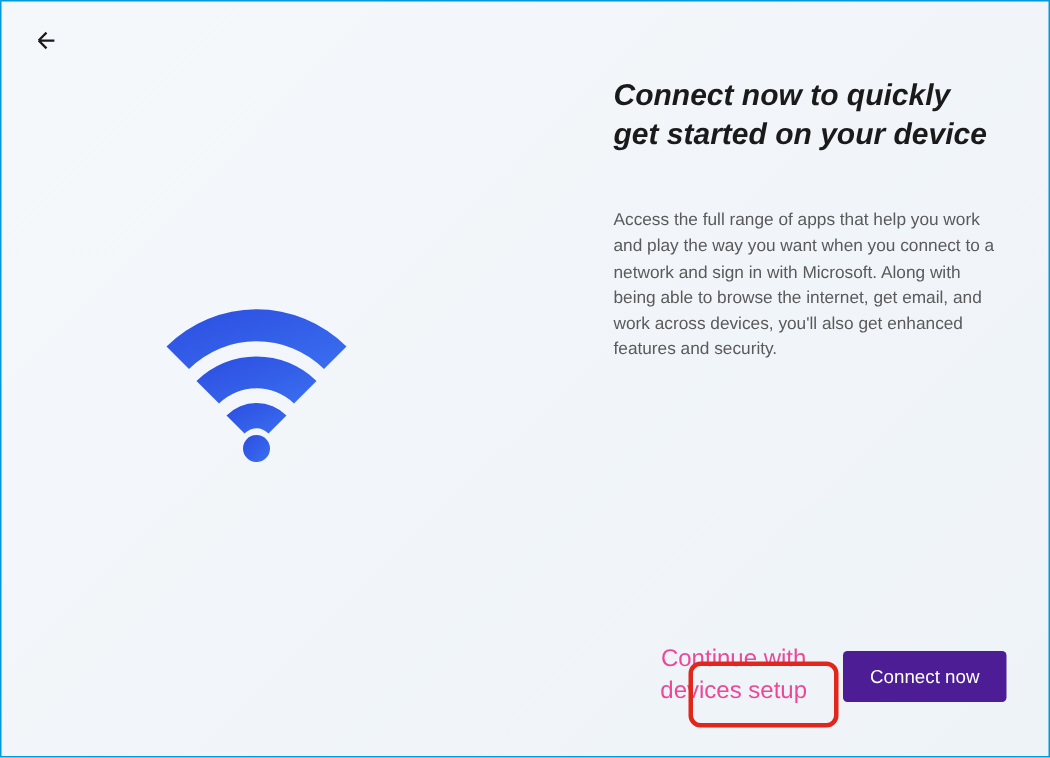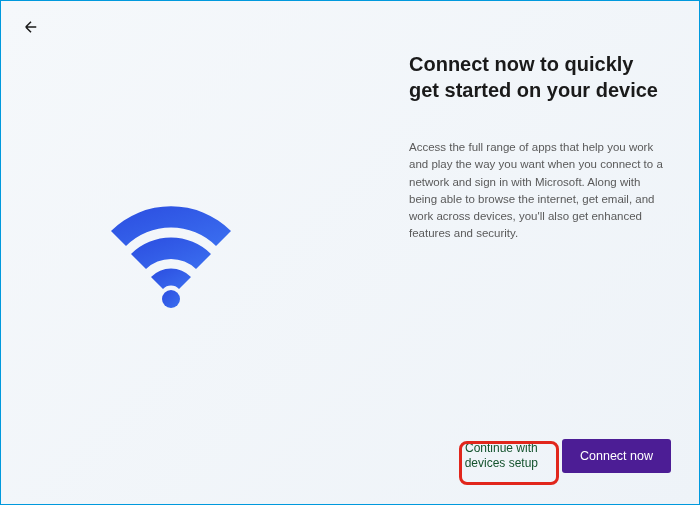--- a/index.html
+++ b/index.html
@@ -36,20 +36,21 @@
       top: 50px;
       left: 408px;
       right: 32px;
     }
     .title {
       font-size: 20px;
       font-weight: 600;
       color: #1a1a1a;
       line-height: 1.3;
       margin-bottom: 14px;
+      font-style: italic;
     }
     .description {
       font-size: 11.5px;
       color: #5a5a5a;
       line-height: 1.5;
       margin-top: 36px;
     }
     .wifi-illustration {
       position: absolute;
       top: 200px;
@@ -61,22 +62,22 @@
       position: absolute;
       bottom: 26px;
       right: 28px;
       display: flex;
       align-items: center;
       gap: 14px;
     }
     .btn-secondary {
       background: transparent;
       border: none;
-      color: #14532d;
-      font-size: 12px;
+      color: #ec4899;
+      font-size: 16px;
       font-family: inherit;
       text-align: center;
       line-height: 1.3;
       cursor: pointer;
       padding: 6px 10px;
     }
     .btn-primary {
       background: #4c1d95;
       border: none;
       color: #ffffff;

